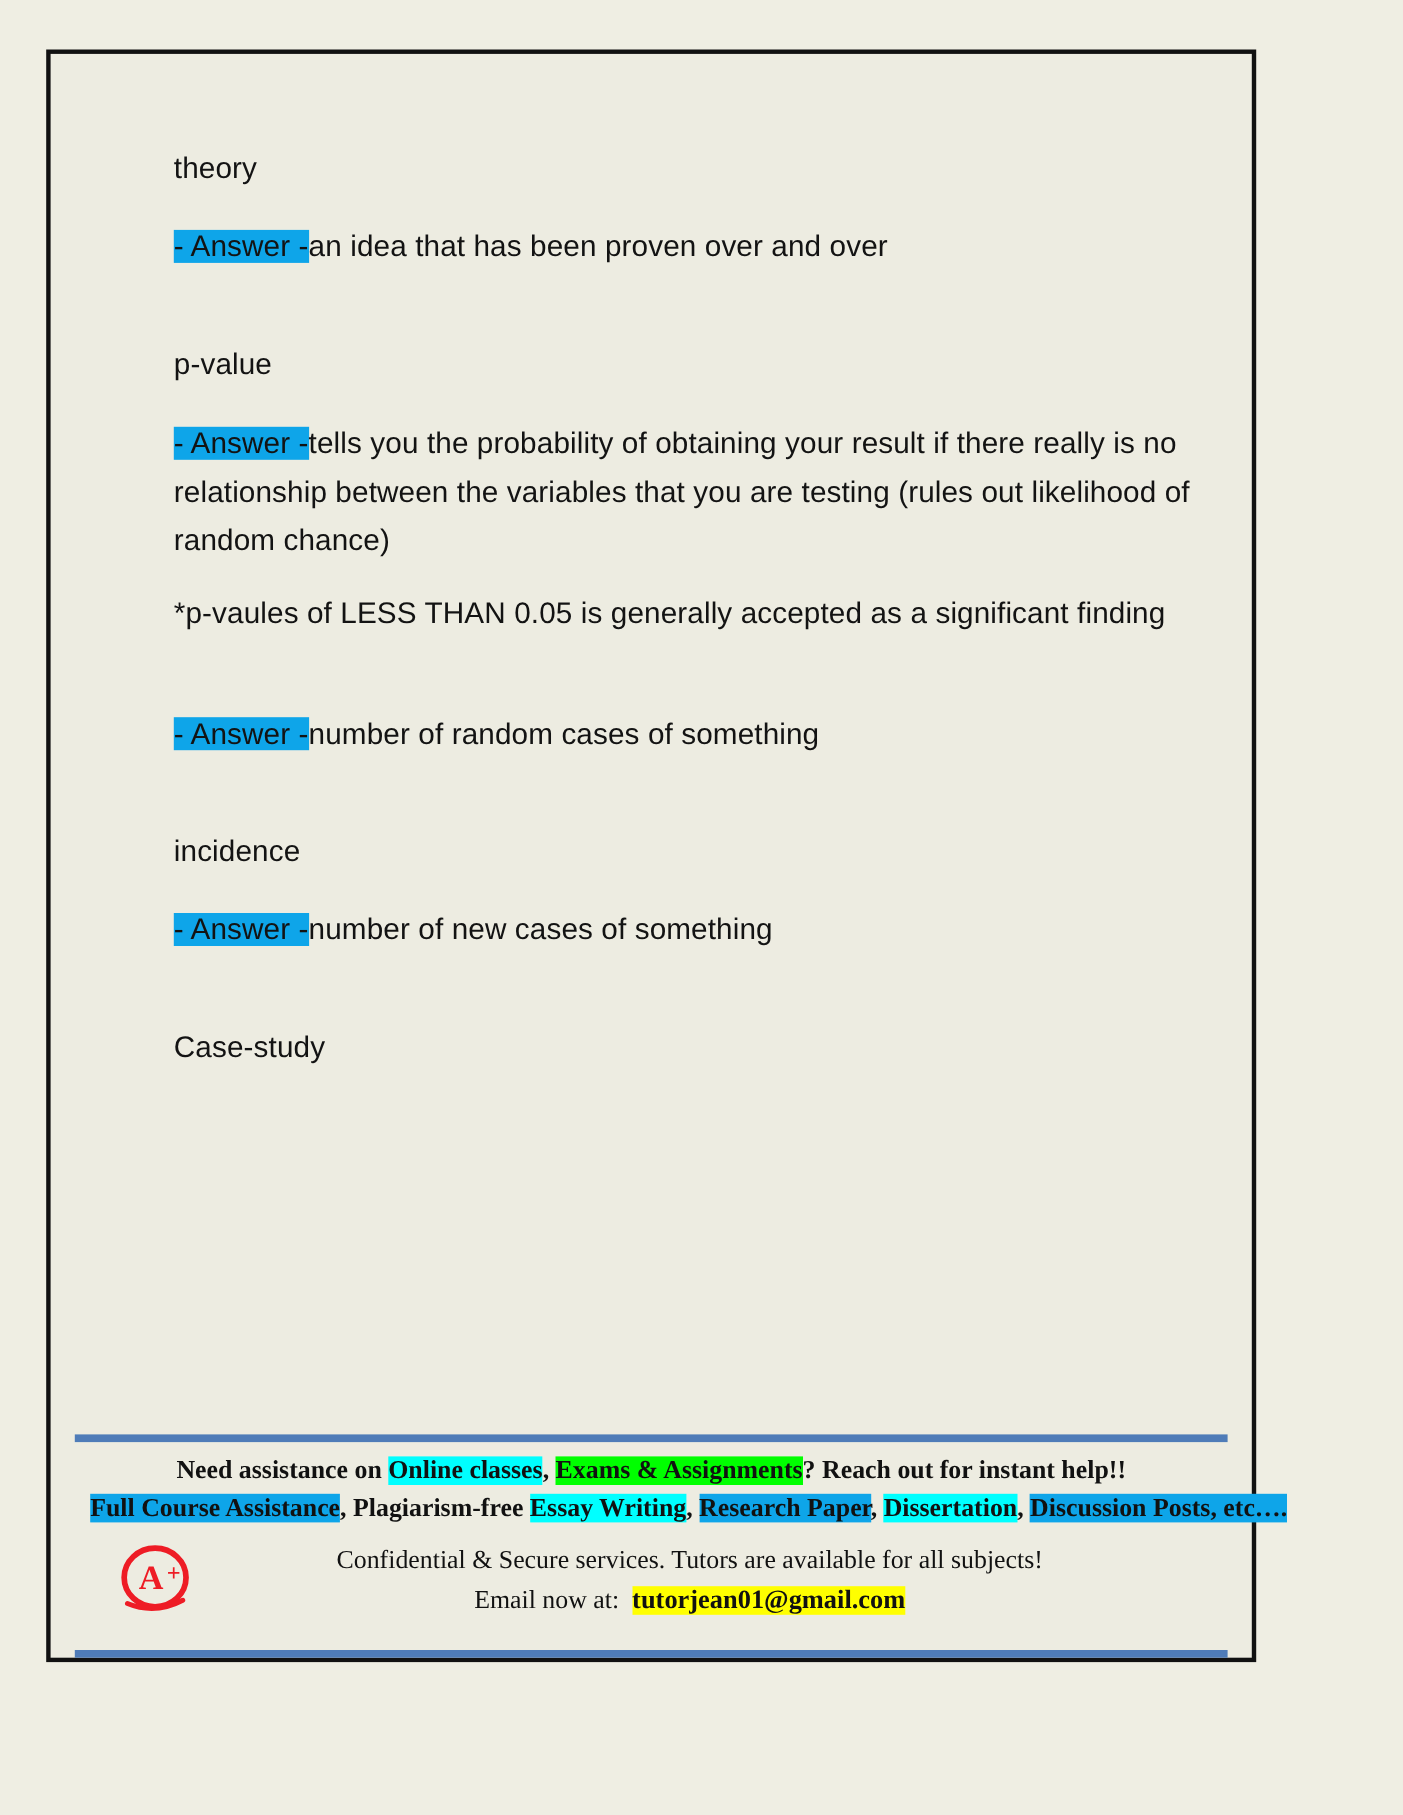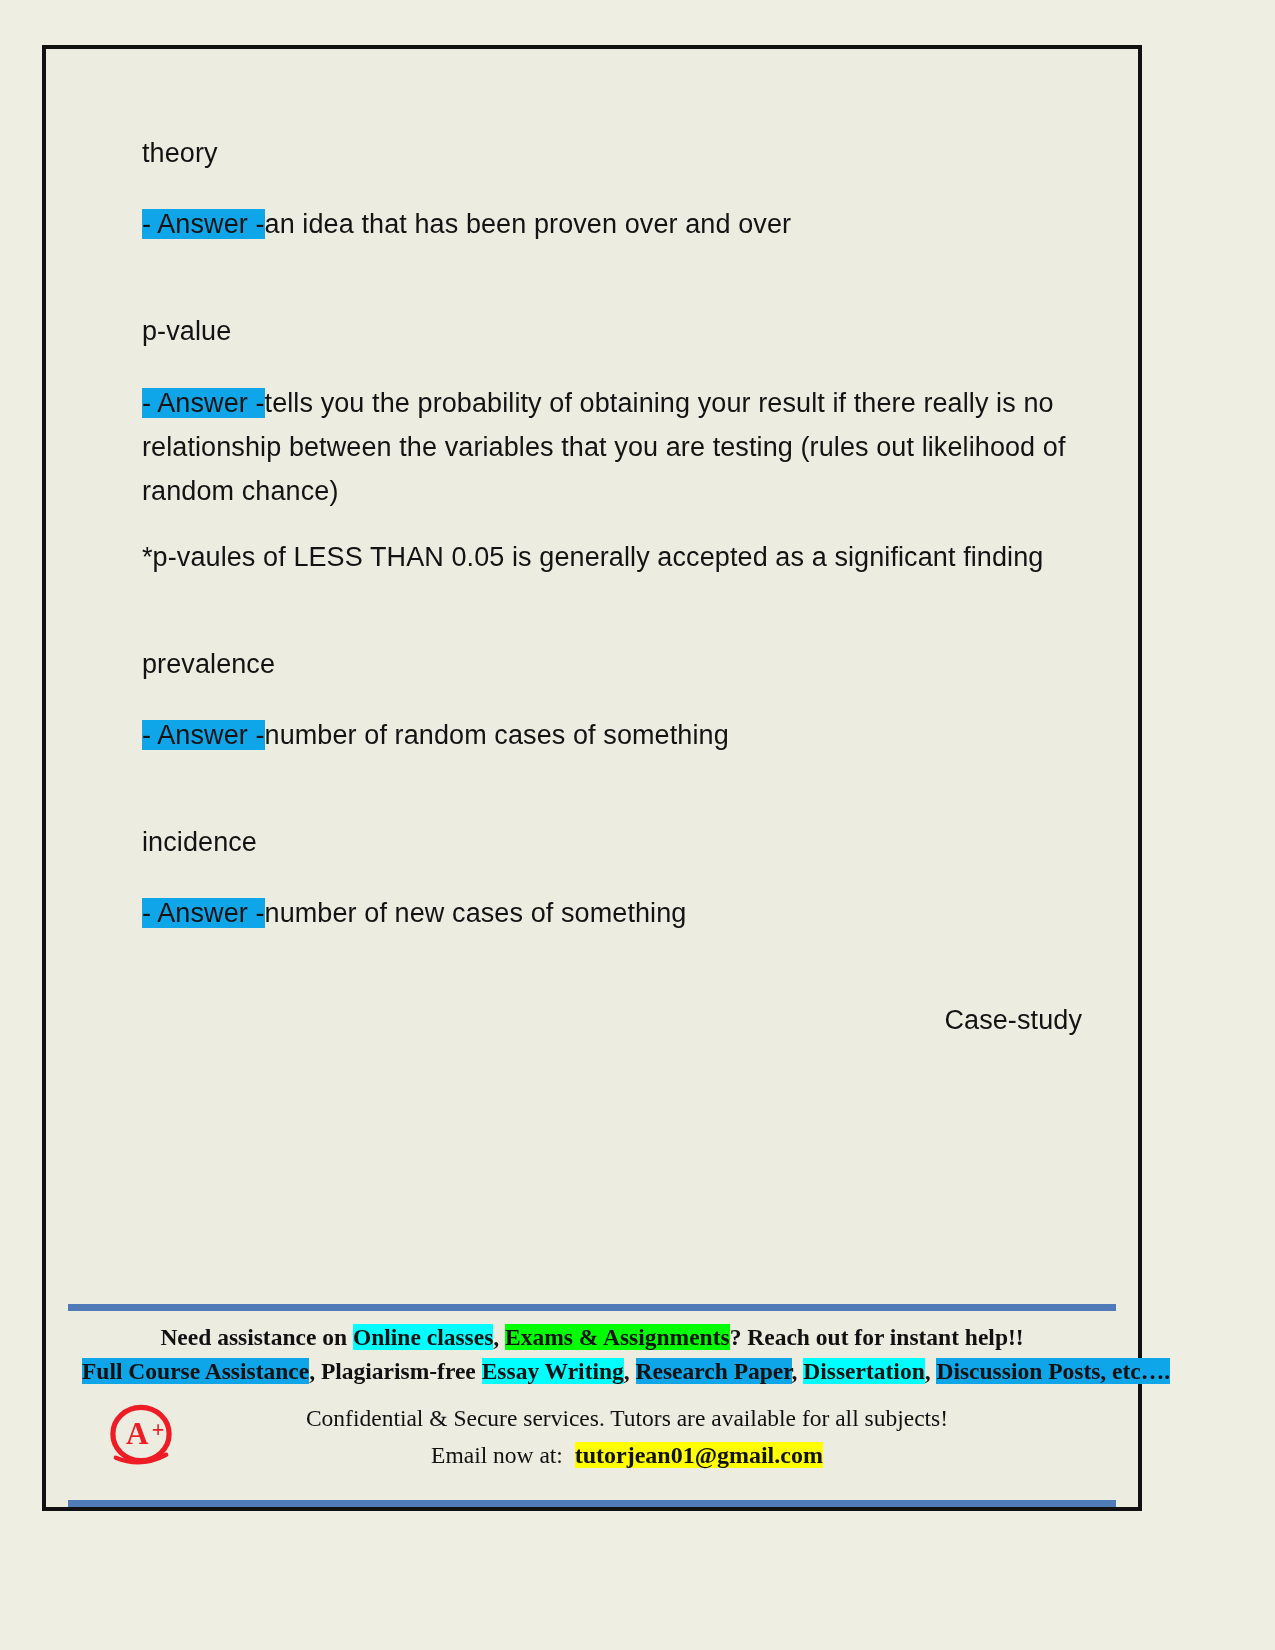--- a/index.html
+++ b/index.html
@@ -21,21 +21,21 @@
     left: 42px;
     top: 45px;
     width: 1100px;
     height: 1466px;
     border: 4px solid #111111;
     background: #edece1;
     box-sizing: border-box;
   }
   .content {
     position: absolute;
-    left: 96px;
+    left: 112px;
     top: 85px;
     width: 940px;
   }
   
   .note-term {
     font-size: 27px;
     line-height: 1.42;
     color: #131313;
     margin: 0 0 30px 0;
     letter-spacing: 0.1px;
@@ -61,21 +61,20 @@
     background: #00ffff;
   }
   .hl-green {
     background: #00ff00;
   }
   .block {
     margin-bottom: 66px;
   }
   .block.tight {
     margin-bottom: 62px;
-    text-align: right;
   }
   
   .footer {
     position: absolute;
     left: 0;
     right: 0;
     bottom: 0;
     padding: 0;
   }
   .rule {
@@ -144,21 +143,20 @@
         <p class="note-answer"><span class="hl-yellow">- Answer -</span><span>an idea that has been proven over and over</span></p>
       </div>
 
       <div class="block">
         <p class="note-term">p-value</p>
         <p class="note-answer"><span class="hl-yellow">- Answer -</span><span>tells you the probability of obtaining your result if there really is no relationship between the variables that you are testing (rules out likelihood of random chance)</span></p>
         <p class="note-extra">*p-vaules of LESS THAN 0.05 is generally accepted as a significant finding</p>
       </div>
 
       <div class="block">
-        <p class="note-term">prevalence</p>
         <p class="note-answer"><span class="hl-yellow">- Answer -</span><span>number of random cases of something</span></p>
       </div>
 
       <div class="block">
         <p class="note-term">incidence</p>
         <p class="note-answer"><span class="hl-yellow">- Answer -</span><span>number of new cases of something</span></p>
       </div>
 
       <div class="block tight">
         <p class="note-term">Case-study</p>

